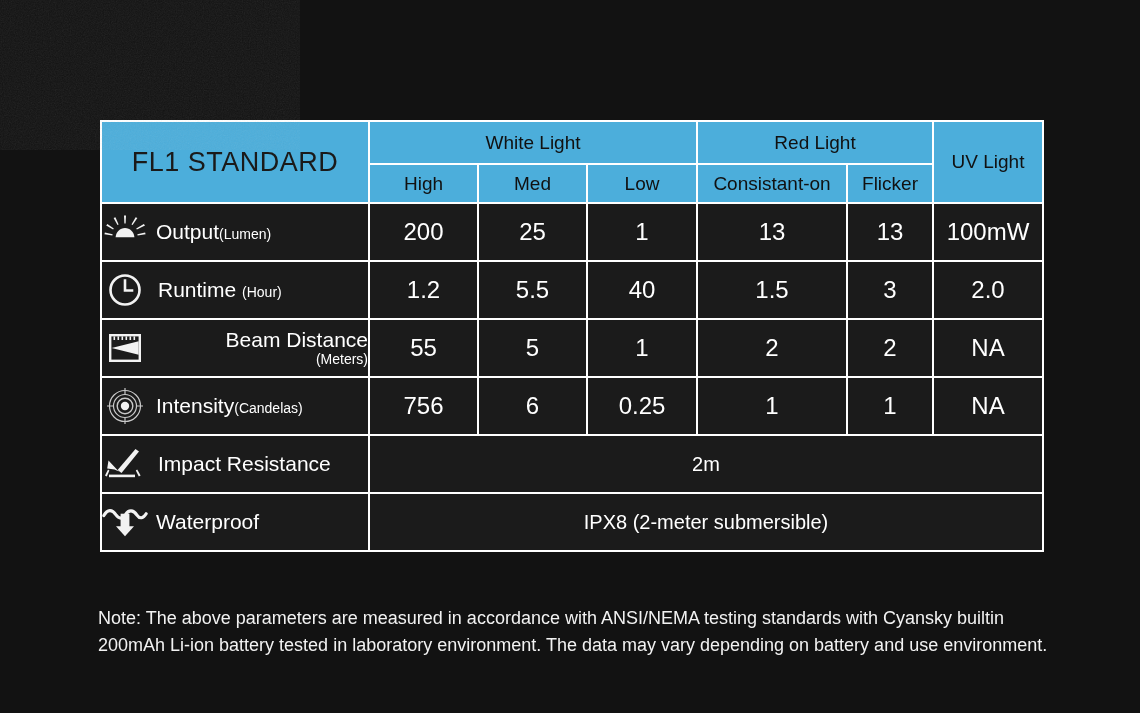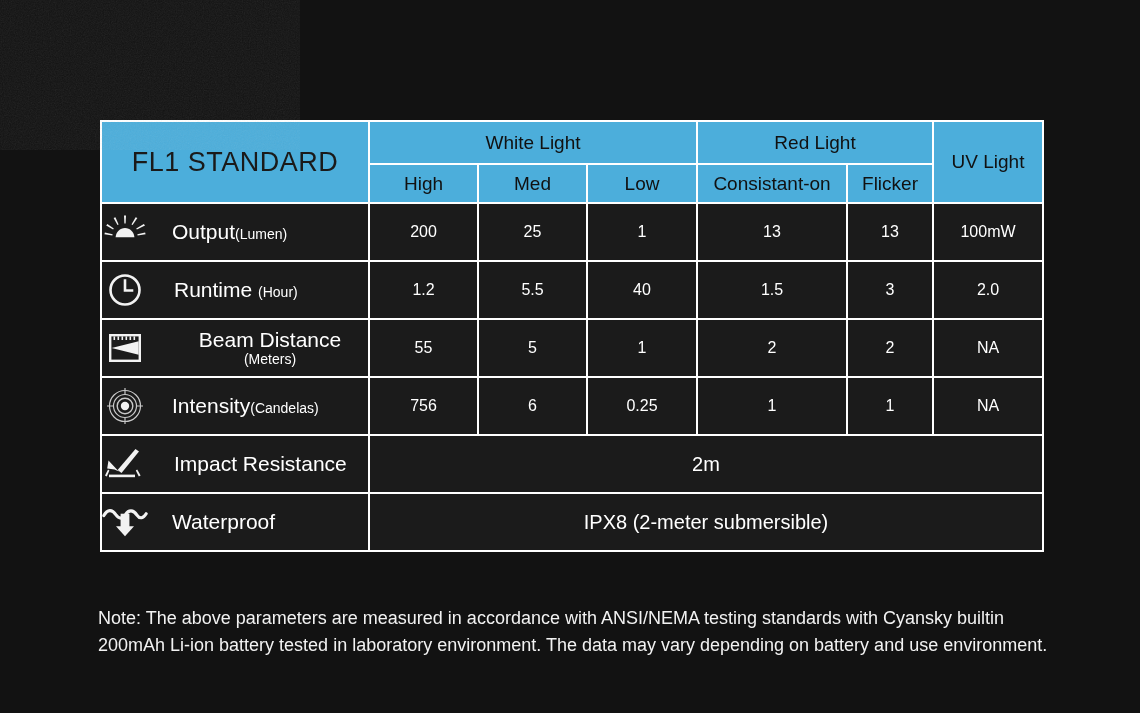--- a/index.html
+++ b/index.html
@@ -71,49 +71,49 @@
   .row-body td { height: 58px; }
 
   .label-cell {
     text-align: left;
     padding: 0 8px 0 10px;
   }
 
   .label-inner {
     display: flex;
     align-items: center;
-    gap: 24px;
+    gap: 8px;
     height: 100%;
   }
 
   .ico {
     flex: 0 0 46px;
     width: 46px;
     height: 42px;
     display: flex;
     align-items: center;
     justify-content: center;
   }
   .ico svg { display: block; }
 
   .label-text {
     font-size: 21px;
     line-height: 1.08;
     white-space: nowrap;
   }
   .label-text .unit { font-size: 14px; }
   .label-text.stacked {
-    text-align: center;
+    text-align: right;
     flex: 1;
     white-space: normal;
   }
   .label-text.stacked .unit { display: block; font-size: 14px; }
   .label-text.pad-l { padding-left: 2px; }
 
-  .val { font-size: 16px; }
+  .val { font-size: 24px; }
   .wide-val { font-size: 20px; }
 
   
   .note {
     position: absolute;
     left: 98px;
     top: 587px;
     width: 950px;
     font-size: 18px;
     line-height: 1.52;

